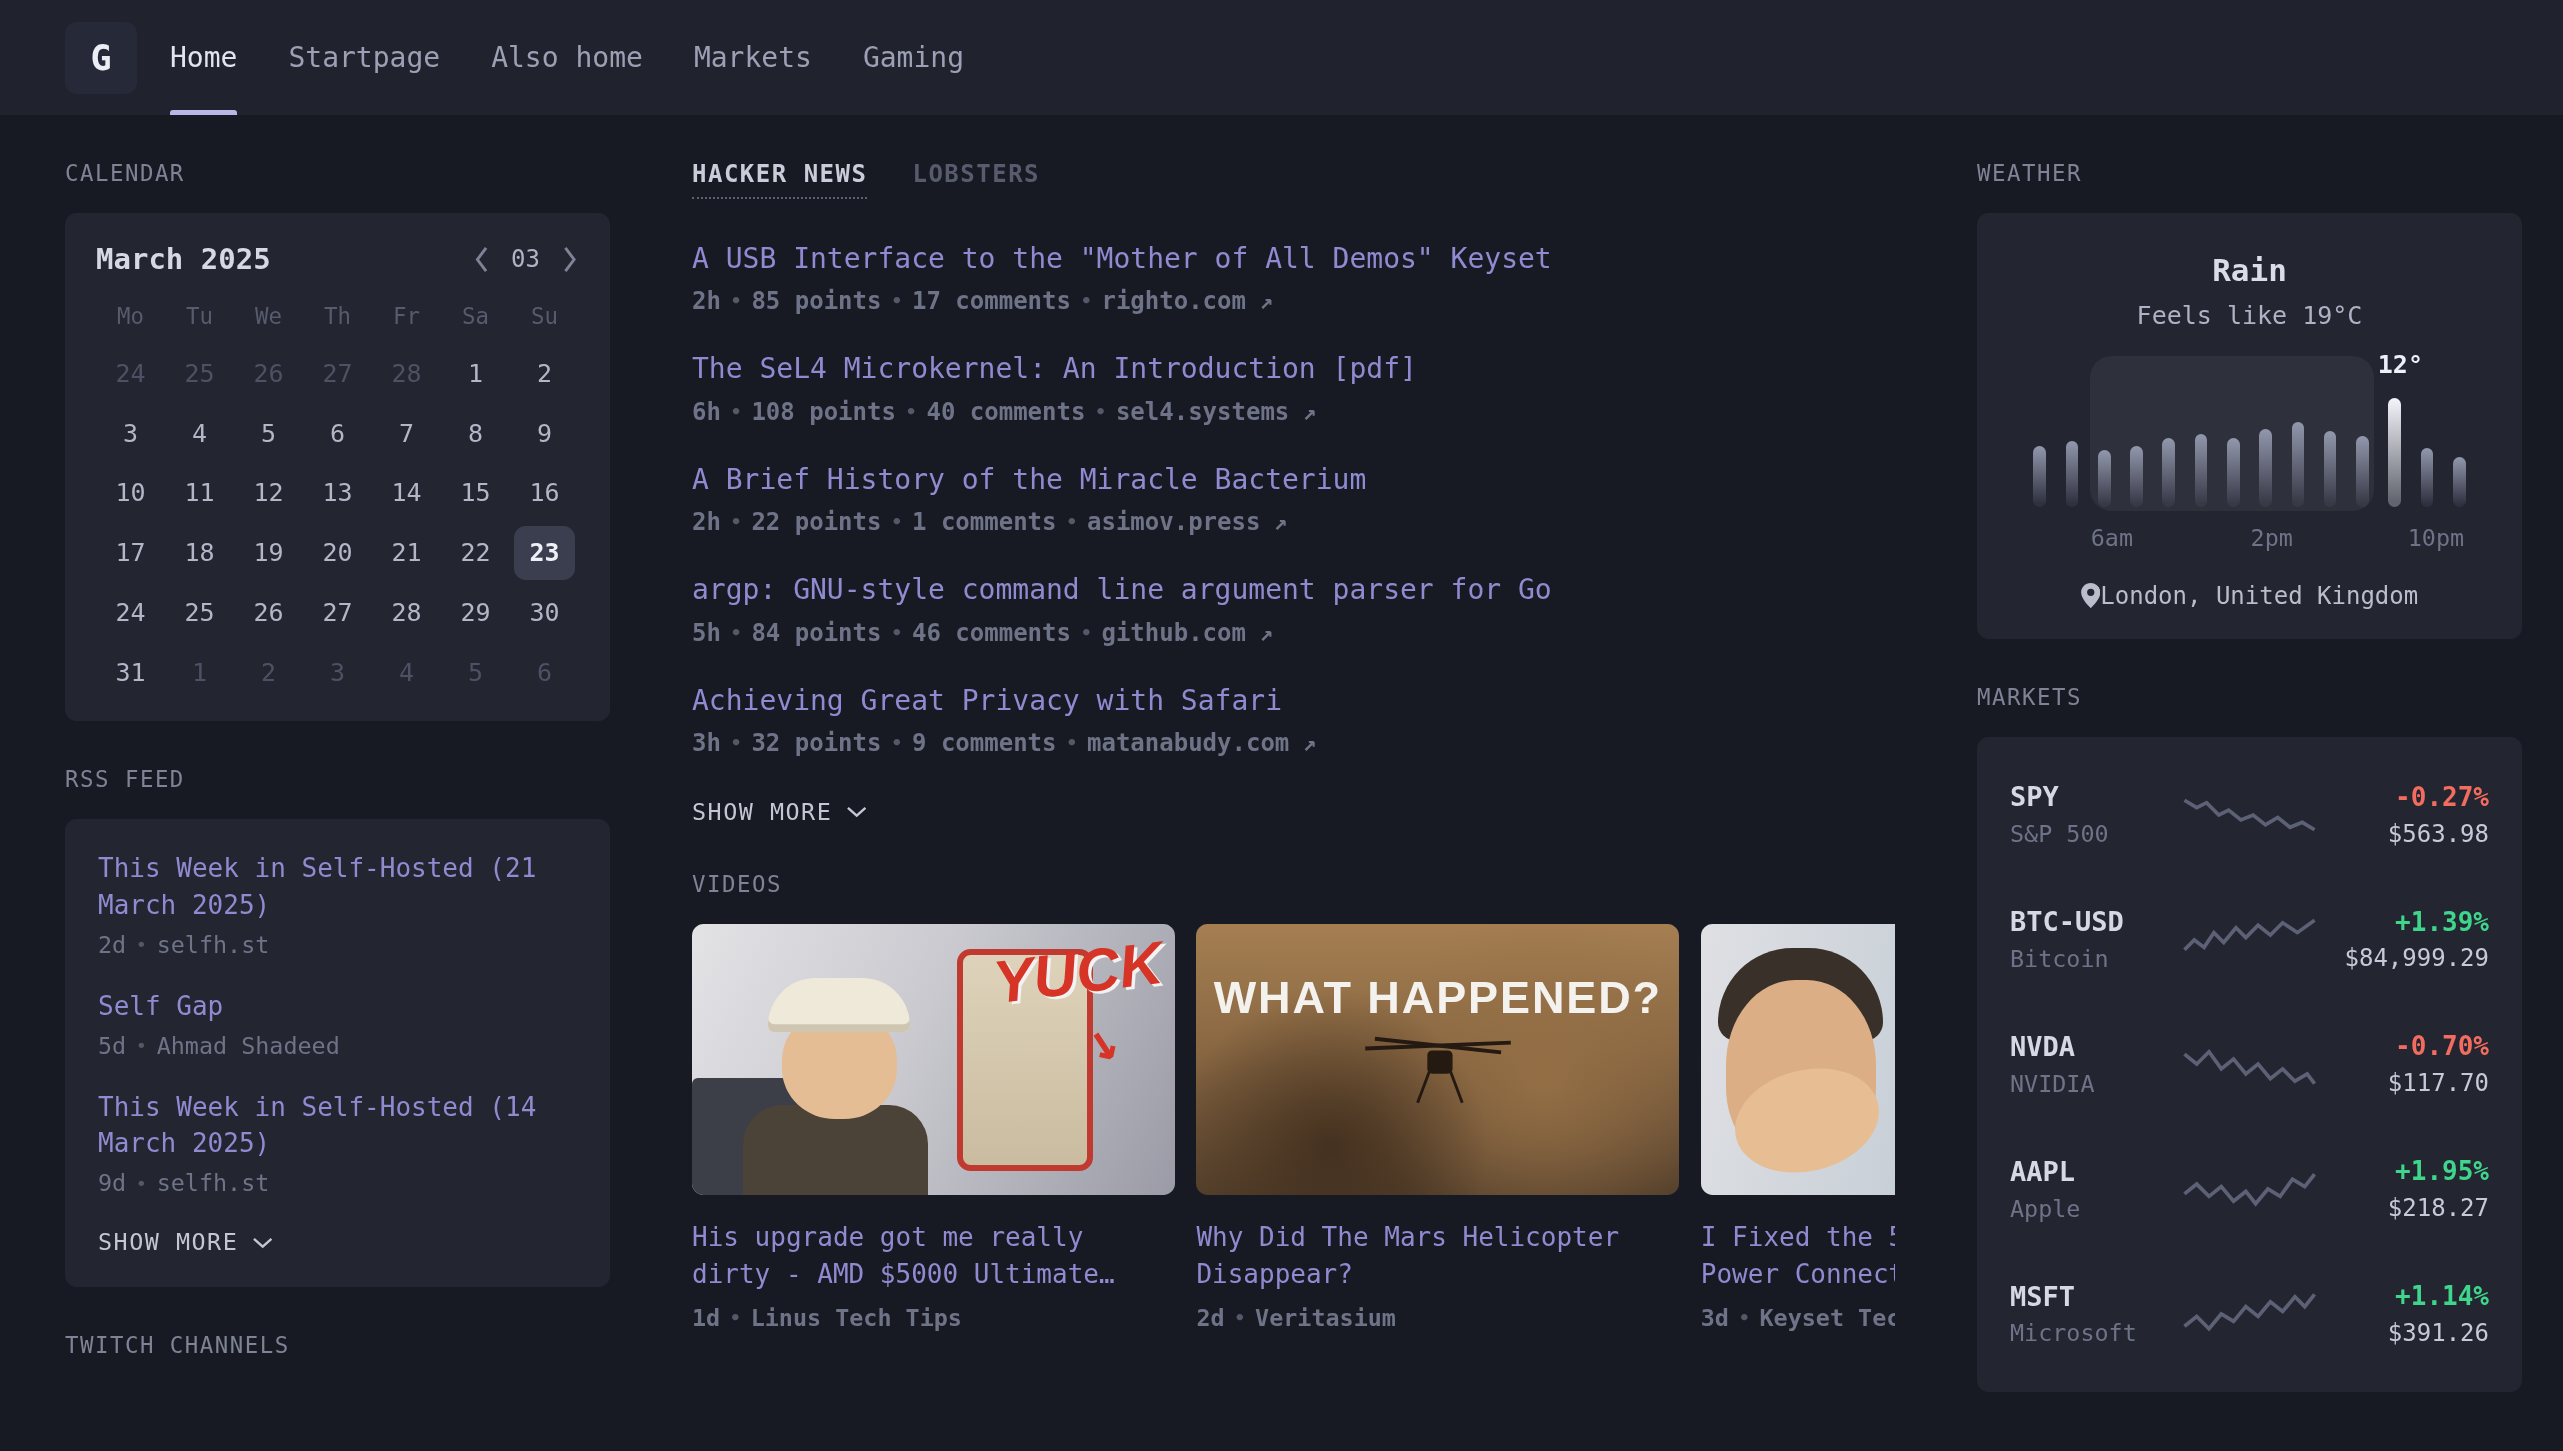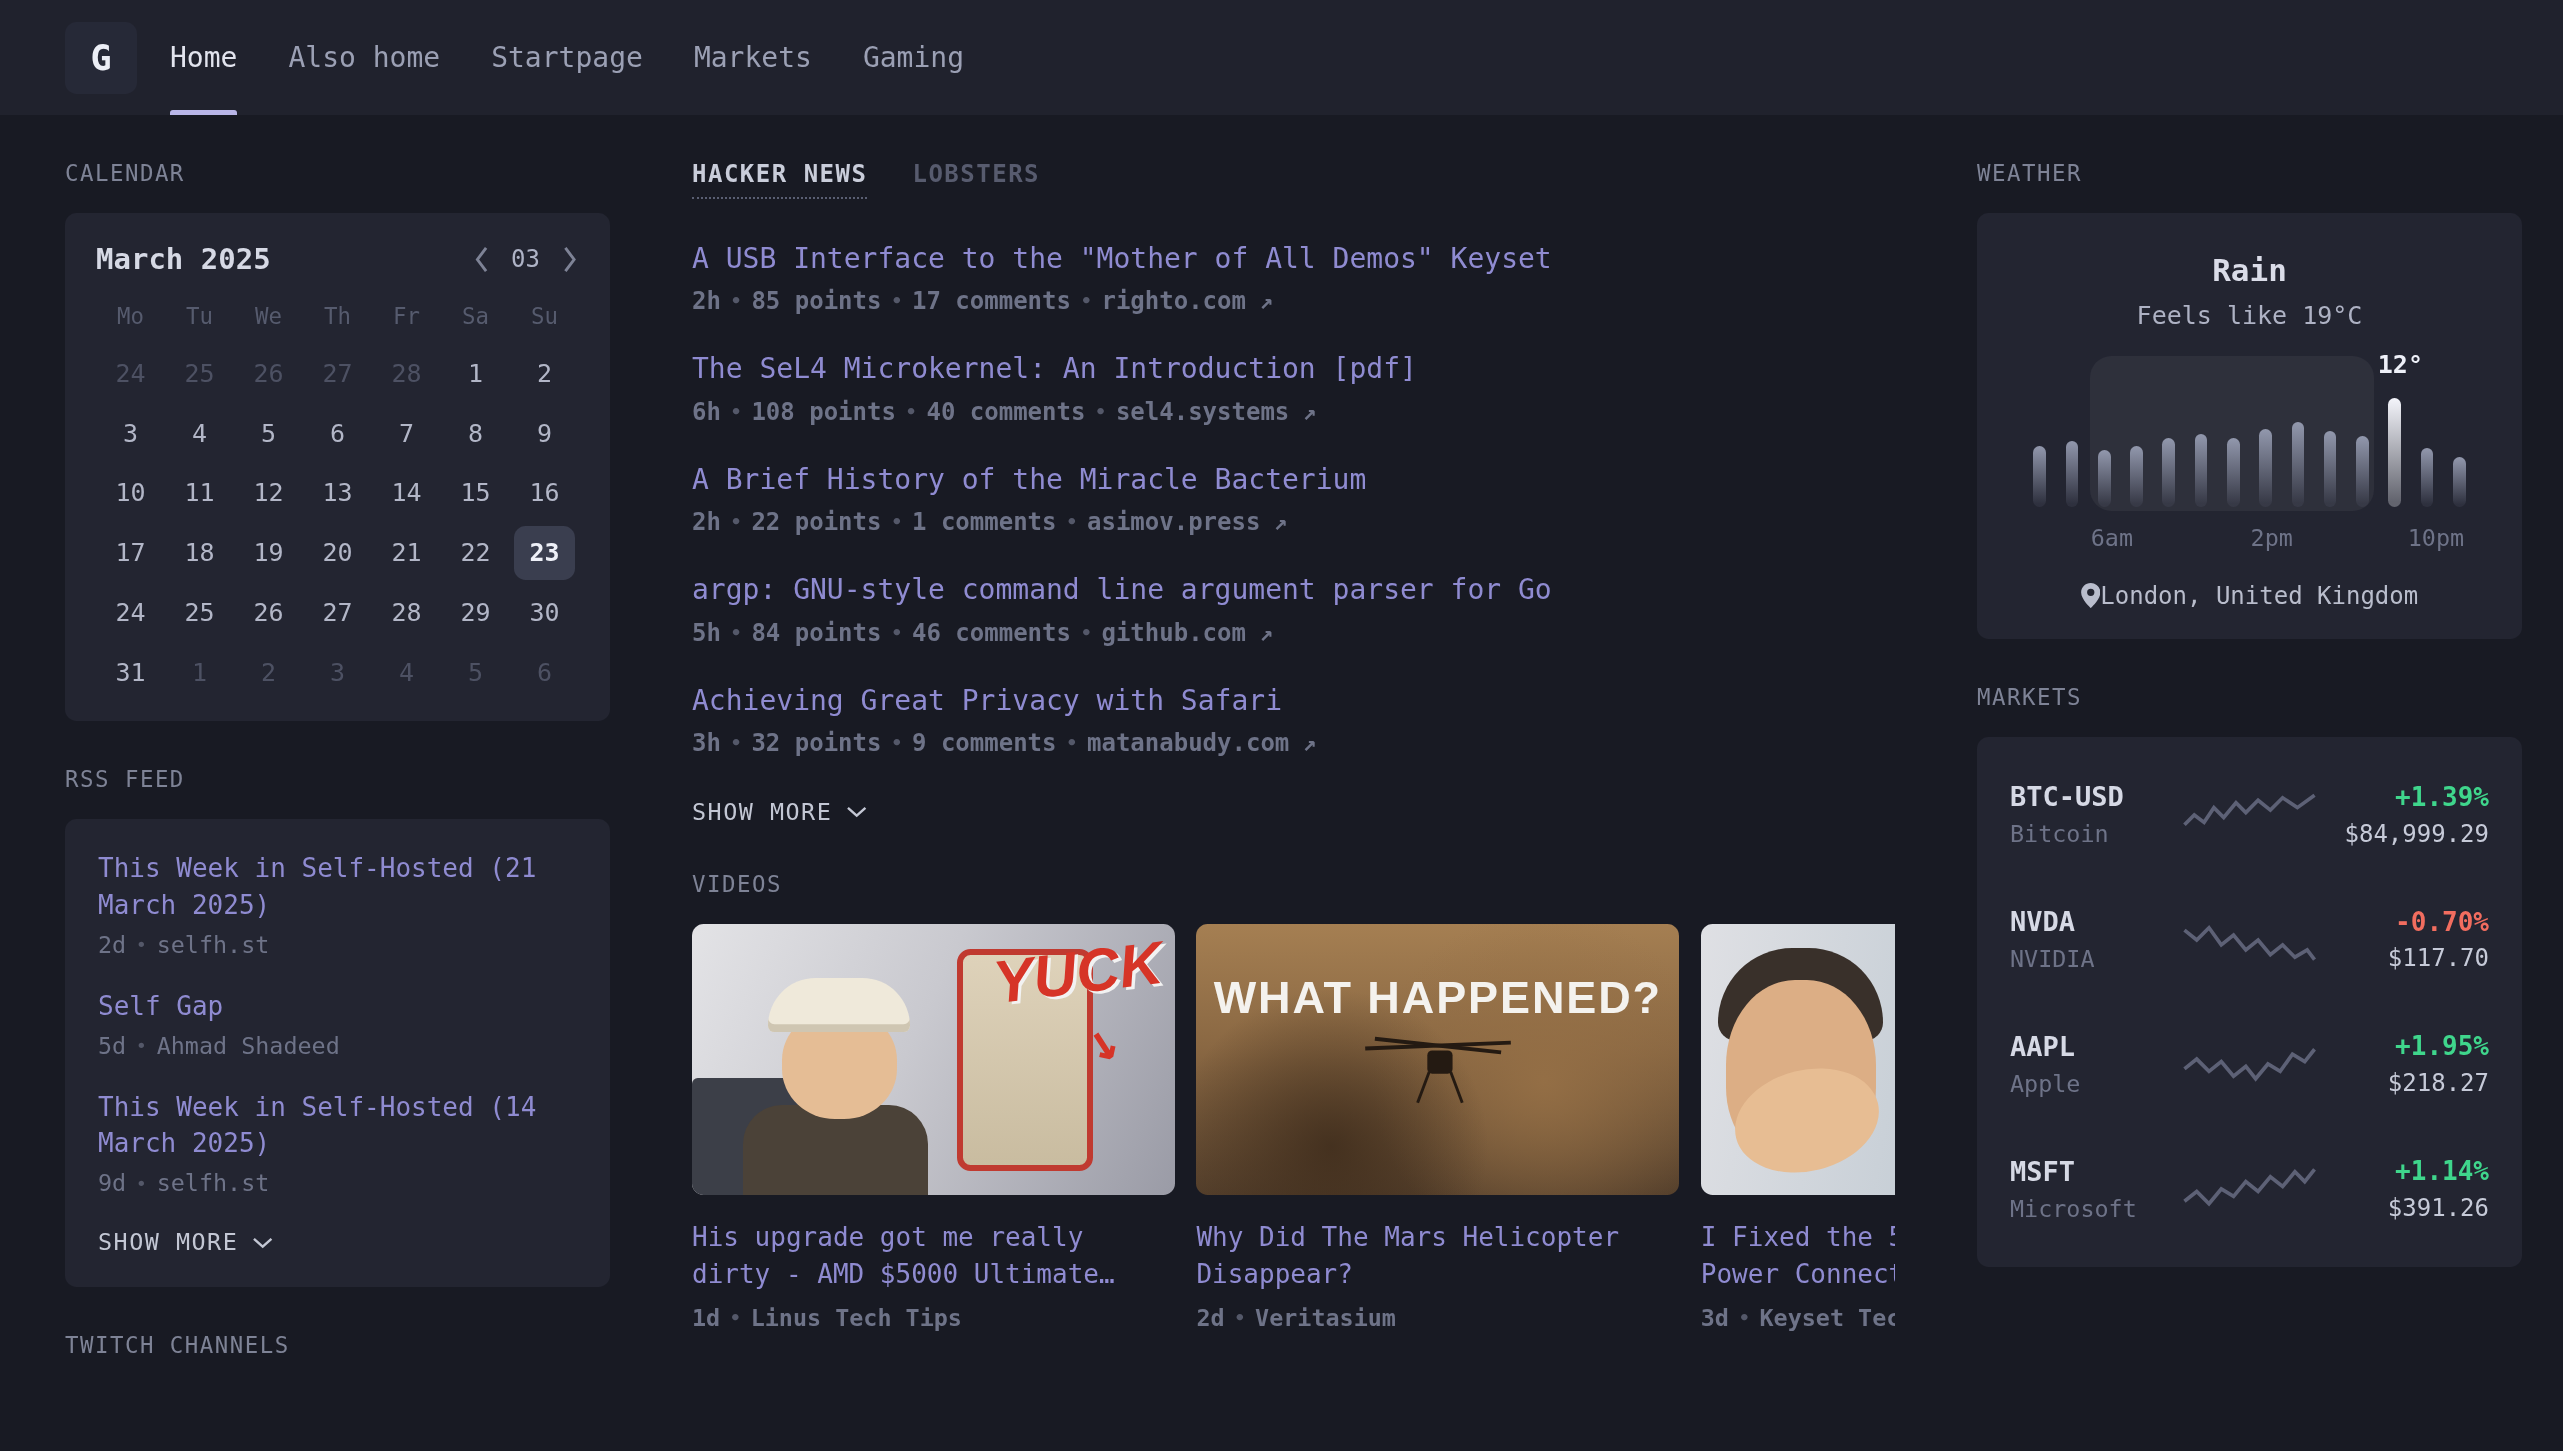--- a/index.html
+++ b/index.html
@@ -203,22 +203,22 @@
   .twitch-heading { margin-top: 51px; }
   .rss-heading { margin-top: 51px; }
 </style>
 </head>
 <body>
 
 <header class="topnav">
   <div class="logo">G</div>
   <nav class="navlinks">
     <a class="nav-item active">Home</a>
+    <a class="nav-item">Startpage</a>
     <a class="nav-item">Also home</a>
-    <a class="nav-item">Startpage</a>
     <a class="nav-item">Markets</a>
     <a class="nav-item">Gaming</a>
   </nav>
 </header>
 
 <main class="columns">
 
   <section class="col-left">
     <h2 class="section">CALENDAR</h2>
 
@@ -437,20 +437,35 @@
             <path d="M10 0C4.5 0 0 4.4 0 9.8 0 17 10 26 10 26s10-9 10-16.2C20 4.4 15.5 0 10 0zm0 13.5a3.8 3.8 0 1 1 0-7.6 3.8 3.8 0 0 1 0 7.6z"></path>
           </svg>
         <span>London, United Kingdom</span>
       </div>
     </div>
 
     <h2 class="section markets-heading">MARKETS</h2>
 
     <div class="card markets-card">
 
+      <div class="mkt-row">
+        <div class="mkt-left">
+          <div class="mkt-ticker">SPY</div>
+          <div class="mkt-name">S&amp;P 500</div>
+        </div>
+        <div class="mkt-spark">
+          <svg width="165" height="54" viewBox="0 0 110 44">
+              <polyline points="2,10 12,16 20,12 30,22 38,18 48,26 58,22 68,30 78,24 88,32 98,28 108,34"></polyline>
+            </svg>
+        </div>
+        <div class="mkt-right">
+          <div class="mkt-change down">-0.27%</div>
+          <div class="mkt-price">$563.98</div>
+        </div>
+      </div>
 
       <div class="mkt-row">
         <div class="mkt-left">
           <div class="mkt-ticker">BTC-USD</div>
           <div class="mkt-name">Bitcoin</div>
         </div>
         <div class="mkt-spark">
           <svg width="165" height="54" viewBox="0 0 110 44">
               <polyline points="2,30 10,22 18,28 26,16 34,24 44,12 52,20 62,10 72,18 82,8 94,16 108,6"></polyline>
             </svg>

